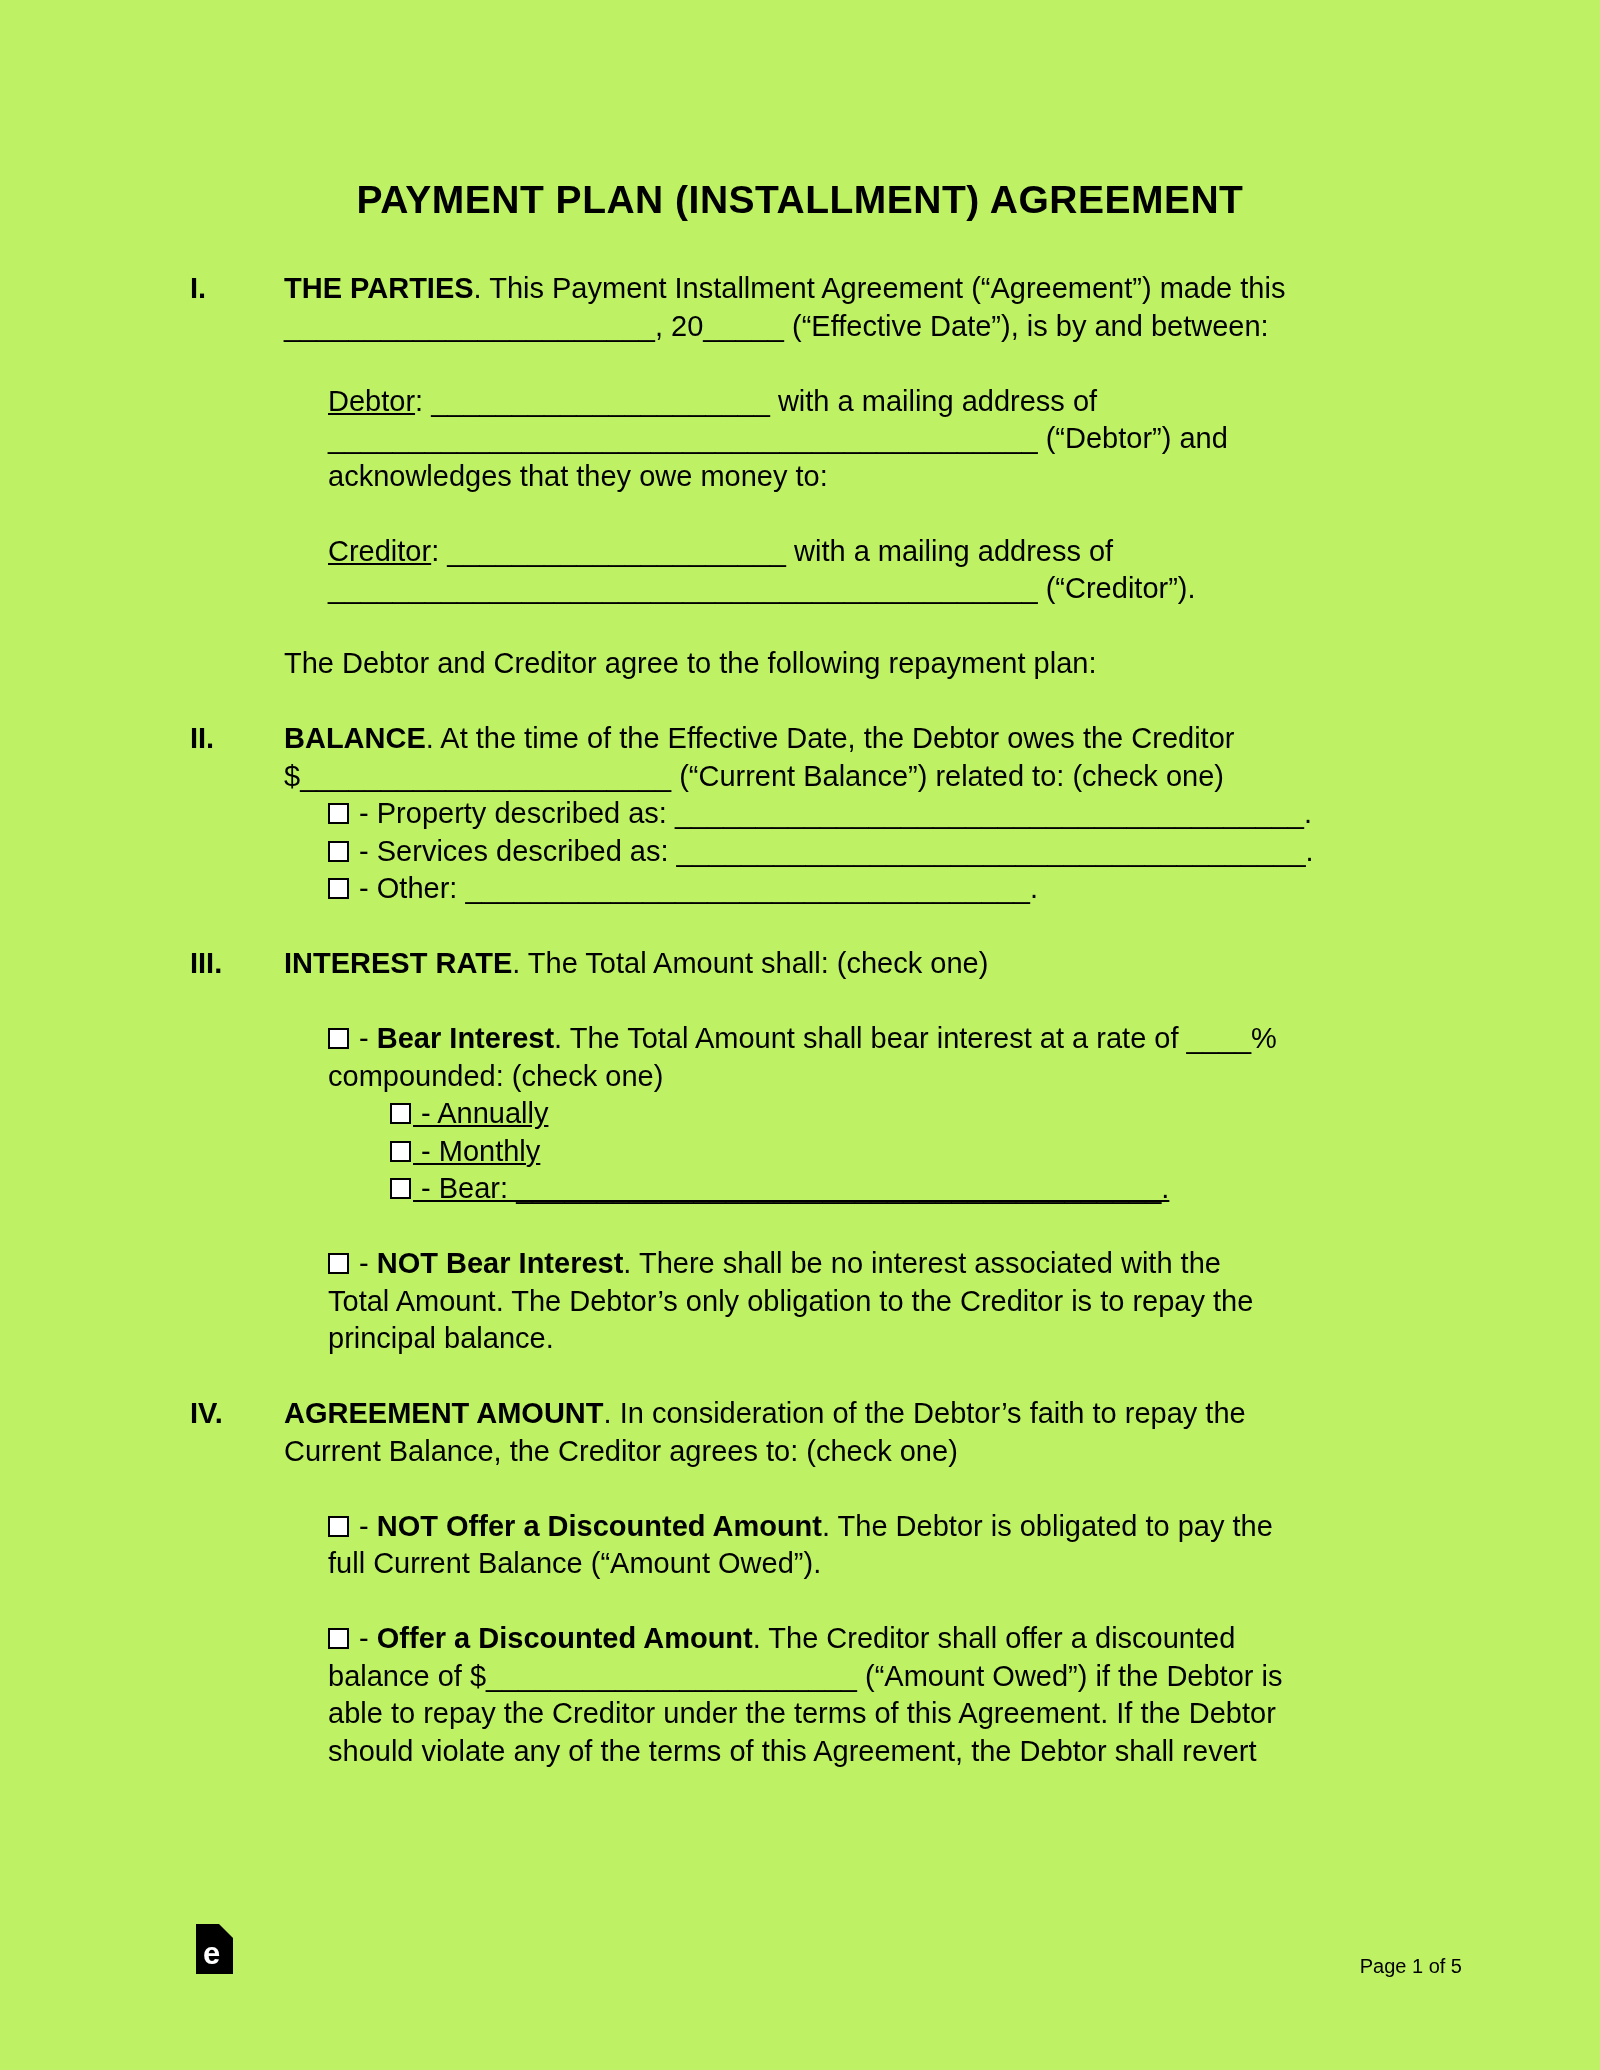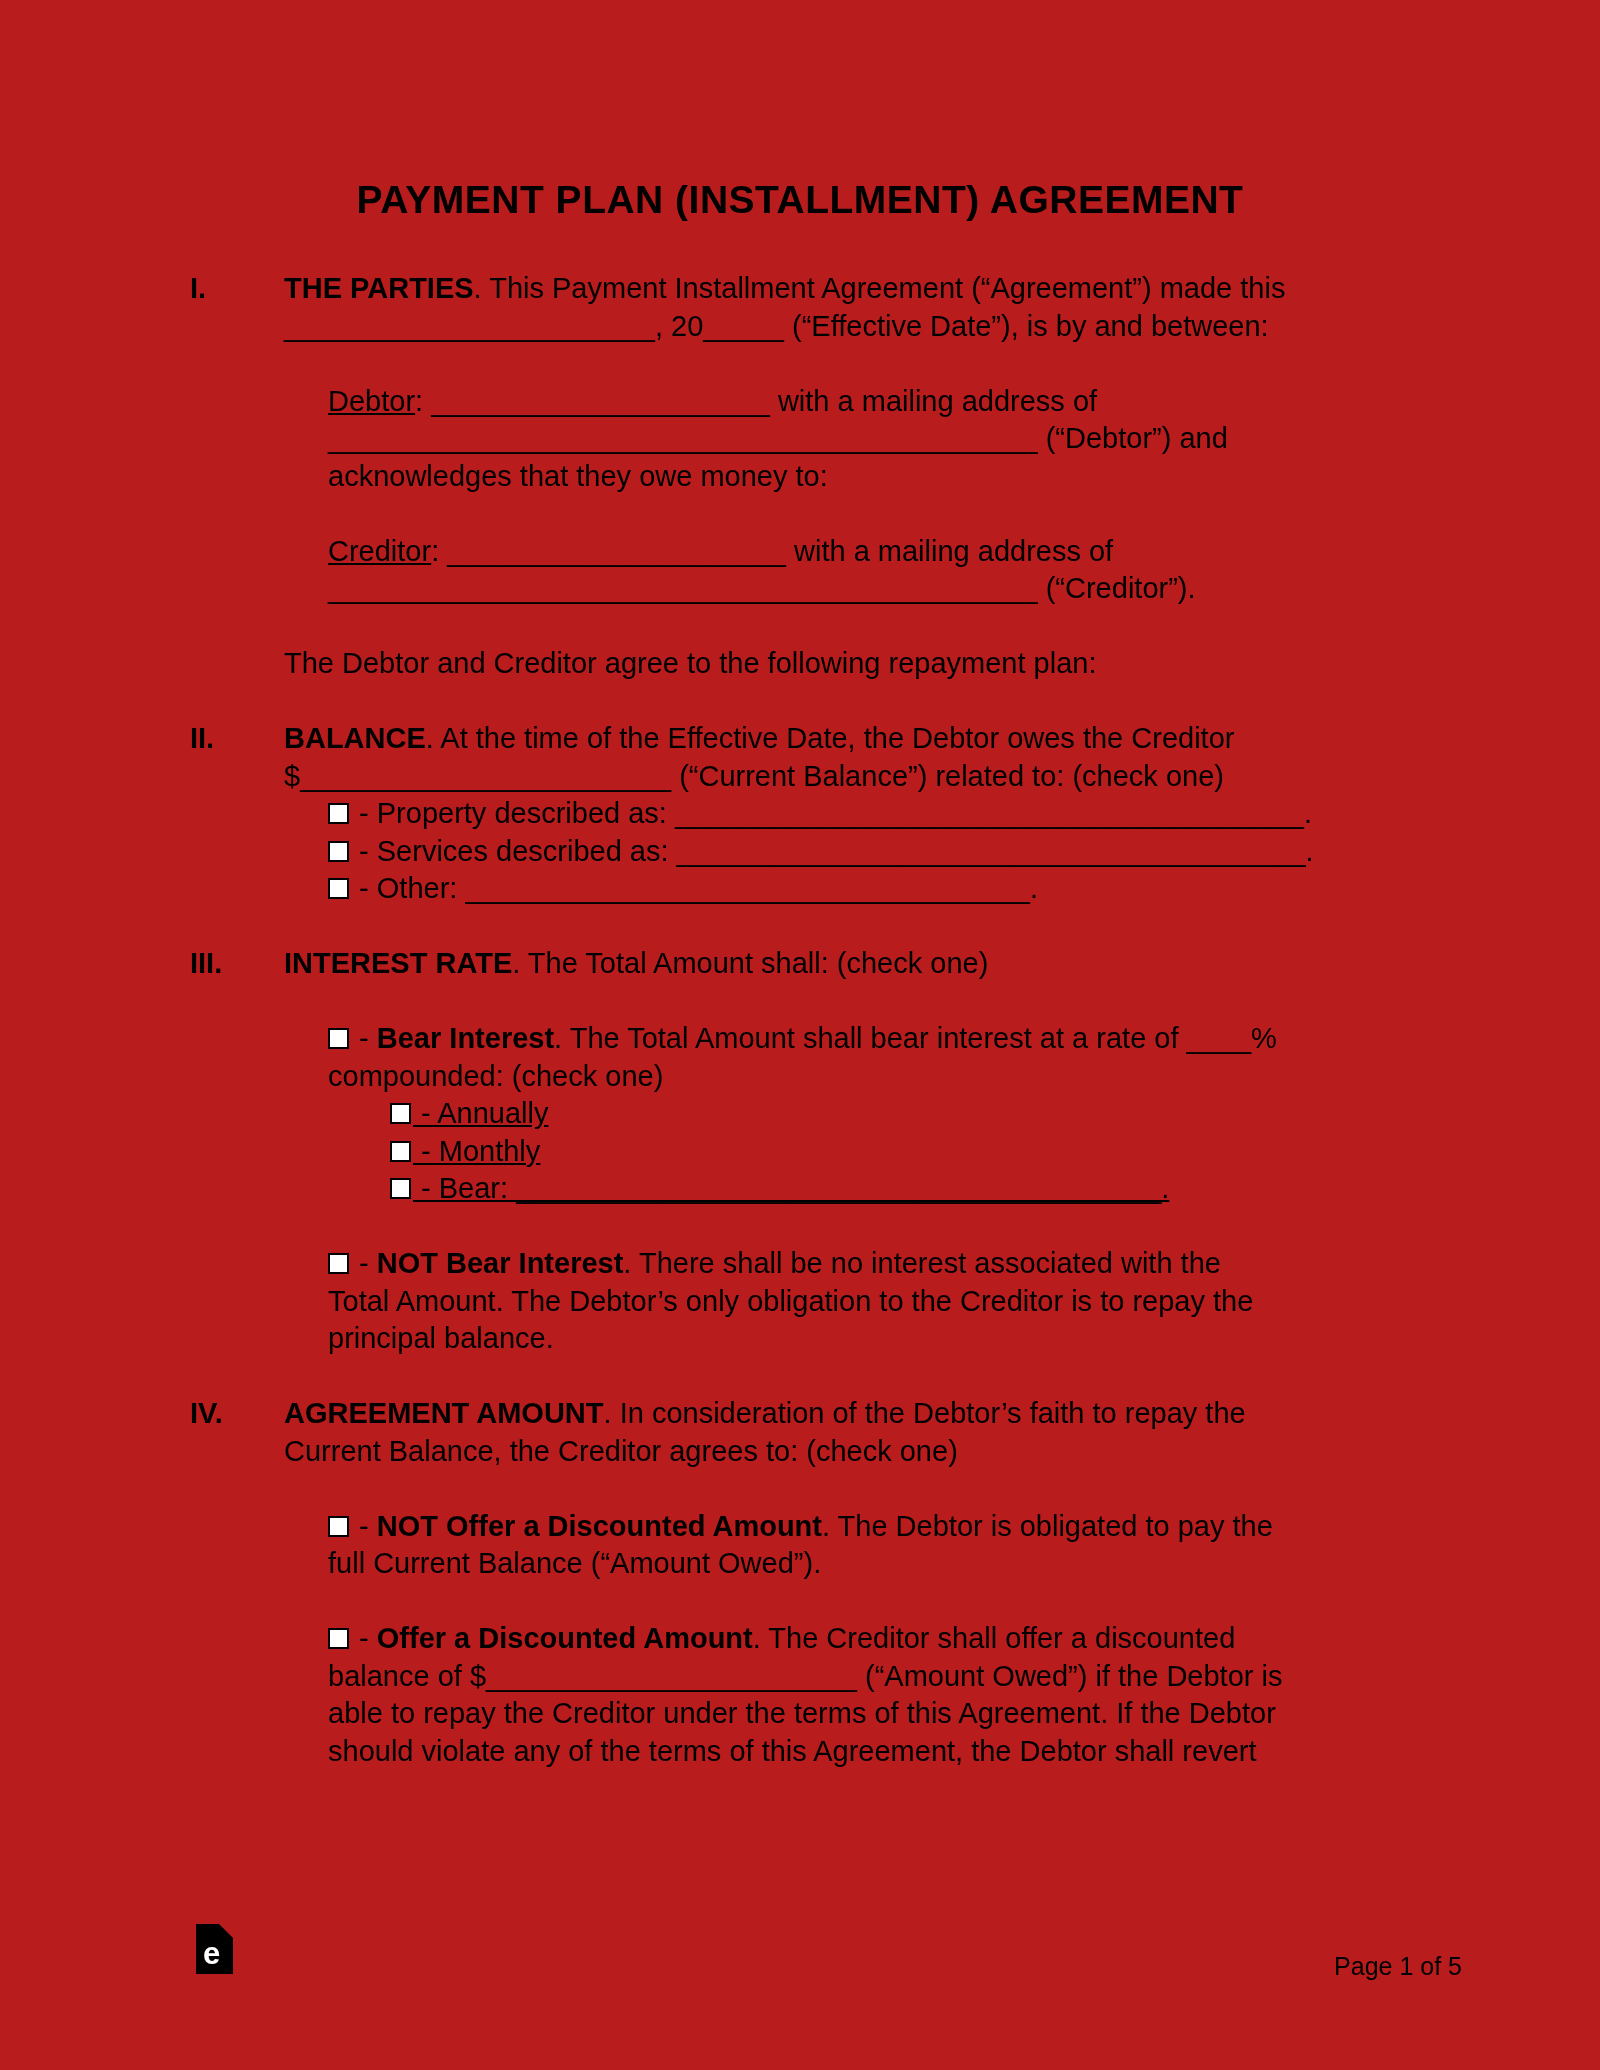--- a/index.html
+++ b/index.html
@@ -1,20 +1,20 @@
 <!DOCTYPE html>
 <html><head>
 <meta charset="utf-8">
 <style>
   html,body { margin:0; padding:0; background:#e8e8e8; }
   .page {
     position:relative;
     width:1600px; height:2070px;
     margin:0 auto;
-    background:#b91c1c;
+    background:#bef264;
     color:#000000;
     font-family:"Liberation Sans","DejaVu Sans",sans-serif;
     font-size:29px;
     line-height:37.5px;
     overflow:hidden;
   }
   .doc { position:absolute; left:190px; top:176px; width:1220px; }
   .title {
     text-align:center;
     font-weight:bold;
@@ -58,21 +58,21 @@
     text-align:center;
     color:#fff;
     font-weight:bold;
     font-size:31px;
     line-height:31px;
     font-family:"Liberation Sans","DejaVu Sans",sans-serif;
   }
   .page-num {
     position:absolute;
     right:138px; top:1951px;
-    font-size:25px;
+    font-size:20px;
     line-height:30px;
     text-align:right;
   }
 </style>
 </head>
 <body>
 
 <div class="page">
   <div class="doc">
     <div class="title">PAYMENT PLAN (INSTALLMENT) AGREEMENT</div>

